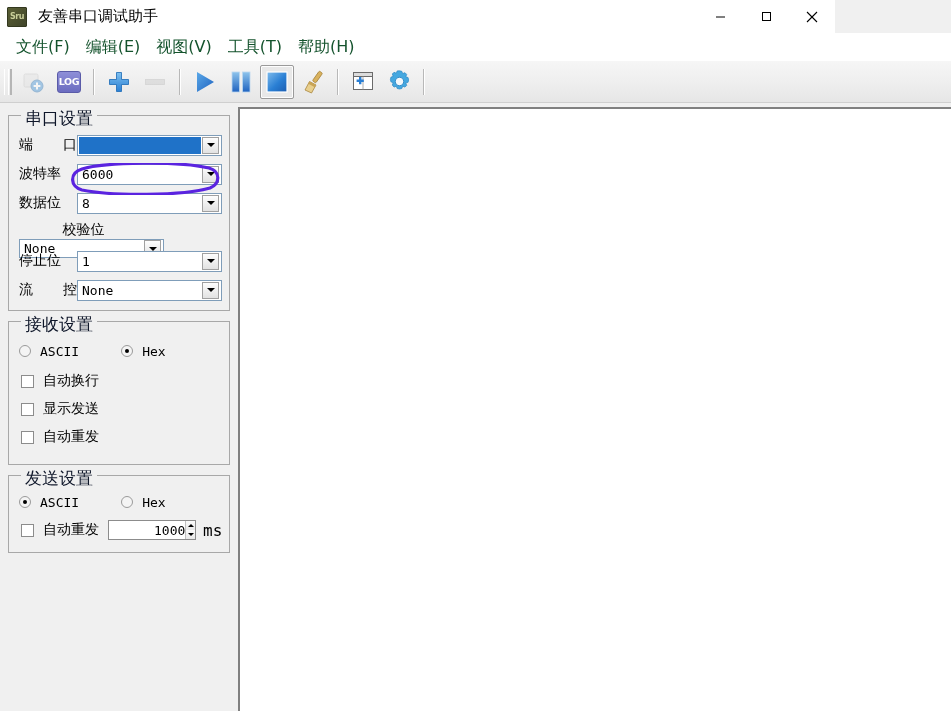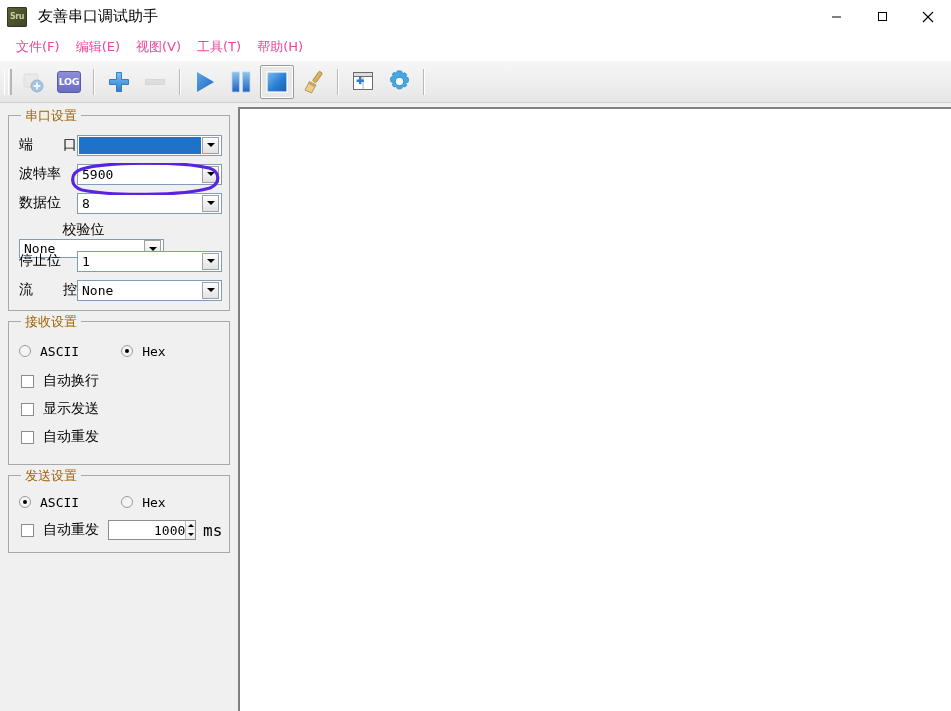--- a/index.html
+++ b/index.html
@@ -12,21 +12,21 @@
   }
   #app {
     position: relative;
     width: 951px; height: 711px;
     background: #f0f0f0;
   }
 
   
   .titlebar {
     position: absolute; left: 0; top: 0;
-    width: 951px; height: 33px;
+    width: 835px; height: 33px;
     background: #ffffff;
     display: flex; align-items: center;
   }
   .app-icon {
     width: 20px; height: 20px;
     margin-left: 7px;
     background: linear-gradient(135deg,#5a5f35,#40452a);
     border: 1px solid #33381f;
     border-radius: 1px;
     display: flex; align-items: center; justify-content: center;
@@ -54,22 +54,22 @@
 
   
   .menubar {
     position: absolute; left: 0; top: 33px;
     width: 951px; height: 28px;
     background: #ffffff;
     display: flex; align-items: center;
     padding-left: 8px;
   }
   .menu-item {
-    font-size: 13px;
-    color: #ec4899;
+    font-size: 16px;
+    color: #14532d;
     padding: 3px 8px;
     font-family: "DejaVu Sans", sans-serif;
     white-space: nowrap;
   }
 
   
   .toolbar {
     position: absolute; left: 0; top: 61px;
     width: 951px; height: 42px;
     background: linear-gradient(to bottom,#f6f6f6 0%,#eeeeee 55%,#e6e6e6 100%);
@@ -128,22 +128,22 @@
   .groupbox {
     position: absolute;
     border: 1px solid #a8a8a8;
     background: transparent;
   }
   .groupbox > .gb-title {
     position: absolute;
     top: -9px; left: 12px;
     background: #f0f0f0;
     padding: 0 4px;
-    font-size: 13px;
-    color: #a16207;
+    font-size: 17px;
+    color: #0f172a;
     font-family: Liberation Mono, monospace;
     white-space: nowrap;
   }
   #gb-serial { left: 8px; top: 12px; width: 222px; height: 196px; }
   #gb-recv   { left: 8px; top: 218px; width: 222px; height: 144px; }
   #gb-send   { left: 8px; top: 372px; width: 222px; height: 78px; }
 
   .row {
     position: absolute;
     display: flex; align-items: center;
@@ -444,21 +444,21 @@
           <div class="cval"></div>
           <div class="carrow">
               <i></i>
             </div>
         </div>
       </div>
 
       <div class="row" style="left:10px; top:47px;">
         <div class="row-label">波特率</div>
         <div class="combo">
-          <div class="cval">5900</div>
+          <div class="cval">6000</div>
           <div class="carrow">
               <i></i>
             </div>
         </div>
       </div>
 
       <div class="row" style="left:10px; top:76px;">
         <div class="row-label">数据位</div>
         <div class="combo">
           <div class="cval">8</div>

